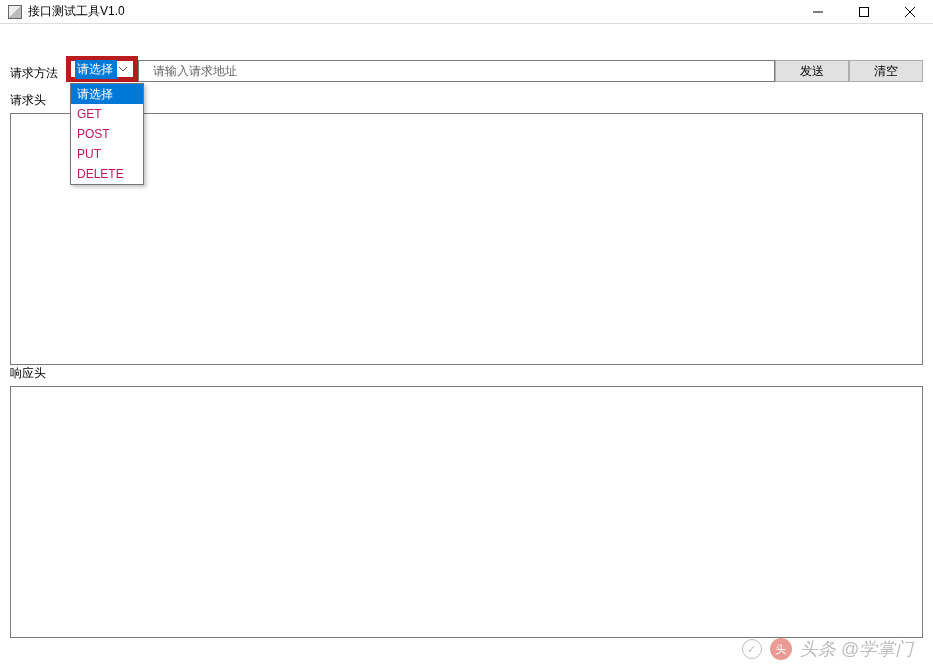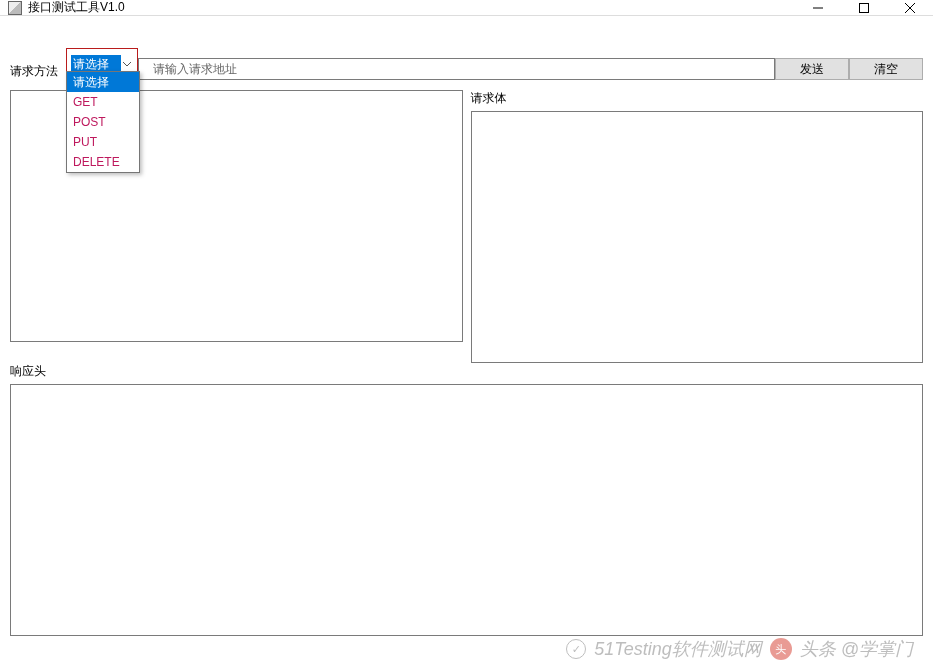--- a/index.html
+++ b/index.html
@@ -6,21 +6,21 @@
     body {
       font-family: "Microsoft YaHei", "SimSun", Arial, sans-serif;
       font-size: 12px;
       background: #fff;
       width: 933px;
       height: 671px;
       overflow: hidden;
       position: relative;
     }
     .titlebar {
-      height: 16px;
+      height: 24px;
       background: #fff;
       border-bottom: 1px solid #ddd;
       display: flex;
       align-items: center;
       padding-left: 8px;
     }
     .app-icon {
       width: 14px;
       height: 14px;
       border: 1px solid #666;
@@ -57,25 +57,25 @@
     }
     .label {
       white-space: nowrap;
       color: #000;
     }
     .method-label { width: 56px; }
     .combo {
       position: relative;
       width: 72px;
       height: 22px;
-      border: 1px solid #b91c1c;
-      background: #fff;
-      display: flex;
-      align-items: center;
-      padding: 15px 4px;
+      border: 5px solid #b91c1c;
+      background: #fff;
+      display: flex;
+      align-items: center;
+      padding: 8px 4px;
     }
     .combo-text {
       flex: 1;
       background: #0078d7;
       color: #fff;
       padding: 1px 2px;
     }
     .combo-arrow {
       width: 12px;
       display: flex;
@@ -228,35 +228,31 @@
     </div>
 
     <input type="text" class="url-input" placeholder="请输入请求地址" style="">
 
     <button class="action-btn">发送</button>
     <button class="action-btn">清空</button>
   </div>
 
   <div class="panels-row">
     <div class="panel-col">
-      <div class="panel-box req-box"></div>
-    </div>
-    <div class="panel-col">
-      <span class="panel-label">请求体</span>
+      <span class="panel-label">请求头</span>
       <div class="panel-box req-box"></div>
     </div>
   </div>
 
   <div class="panels-row response-section">
     <div class="panel-col">
       <span class="panel-label">响应头</span>
       <div class="panel-box res-box"></div>
     </div>
   </div>
 
 </div>
 
 <div class="watermark">
   <span class="wm-icon">✓</span>
-  <span>51Testing软件测试网</span>
   <span class="wm-red">头</span>
   <span>头条 @学掌门</span>
 </div>
 
 </body></html>

